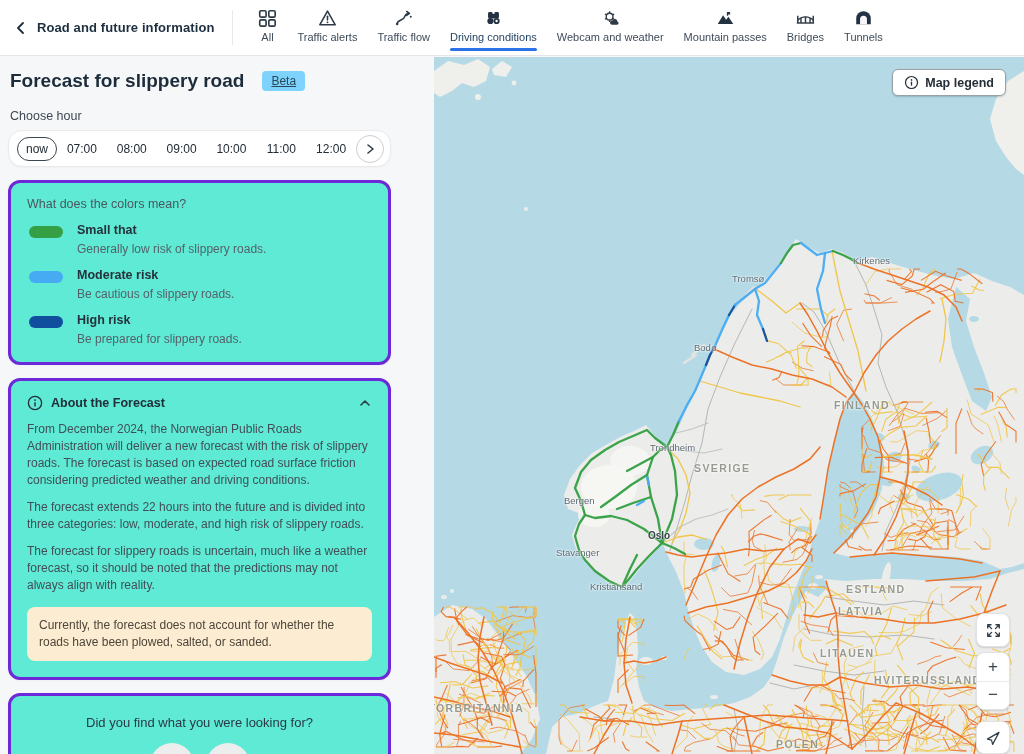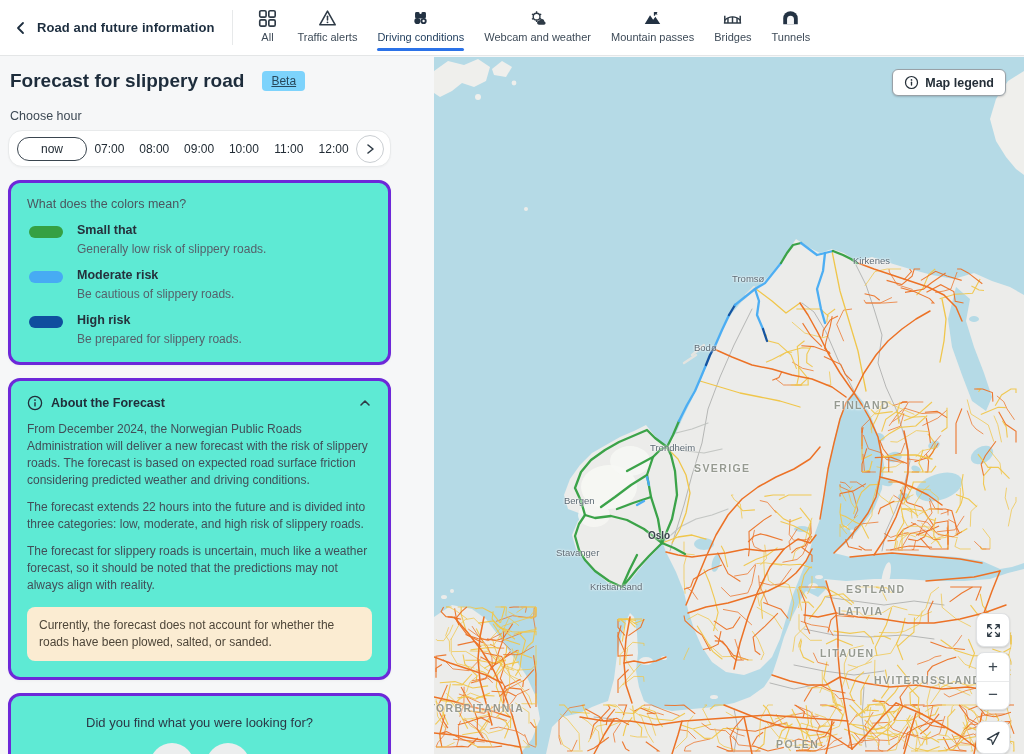--- a/index.html
+++ b/index.html
@@ -24,21 +24,21 @@
   .tab.active .lbl { color:#1e3c5c; }
 
   
   .panel { position:absolute; top:57px; left:0; width:434px; bottom:0; background:#f6f7f8; }
   .title-row { display:flex; align-items:center; gap:18px; margin:13px 0 0 10px; }
   .page-title { font-size:19px; font-weight:600; color:#1d2c3b; }
   .beta { background:#7dd3fc; color:#29485b; font-size:12px; padding:3px 9px; border-radius:4px;text-decoration:underline; }
   .choose { margin:17px 0 7px 10px; font-size:12.5px; color:#3d4954; }
   .hourbar { margin:0 43px 0 8px; background:#fff; border:1px solid #e8eaeb; border-radius:14px;
     height:37px; display:flex; align-items:center; padding:0 6px 0 8px; box-shadow:0 1px 2px rgba(0,0,0,.03); }
-  .chip-now { border:1.6px solid #3a454f; border-radius:999px; padding:4px 23px; font-size:12px;
+  .chip-now { border:1.6px solid #3a454f; border-radius:999px; padding:4px 8px; font-size:12px;
     color:#222c35; background:#fff; cursor:pointer; flex:none; }
   .chip-time { flex:1; text-align:center; font-size:12px; color:#222c35; cursor:pointer; }
   .next-btn { width:28px; height:28px; border-radius:50%; border:1px solid #caced2; background:#fff;
     display:flex; align-items:center; justify-content:center; cursor:pointer; flex:none; }
 
   .card { background:#5eead4; border:3px solid #6d28d9; border-radius:12px; margin:13px 43px 0 8px;
     box-shadow:0 1px 3px rgba(0,0,0,.04); }
   .card-pad { padding:14px 16px 16px; }
   .q { font-size:12.5px; color:#4b565f; }
   .legend-row { display:flex; margin-top:12px; }
@@ -111,20 +111,32 @@
       </div>
       <div class="tab">
         <span class="ticon">
           <svg width="21" height="20" viewBox="0 0 22 22">
               <path d="M11 3.5 L19.5 18.5 L2.5 18.5 Z" fill="none" stroke="#2e3a46" stroke-width="1.7" stroke-linejoin="round"></path>
               <line x1="11" y1="9" x2="11" y2="13.2" stroke="#2e3a46" stroke-width="1.7" stroke-linecap="round"></line>
               <circle cx="11" cy="15.8" r="1" fill="#2e3a46"></circle>
             </svg>
         </span>
         <span class="lbl">Traffic alerts</span>
+        <span class="ul"></span>
+      </div>
+      <div class="tab">
+        <span class="ticon">
+          <svg width="21" height="20" viewBox="0 0 22 22">
+              <path d="M4 17.5 C4 13.5 9 13.5 11 11.5 C13 9.5 12.5 6 16.5 6" fill="none" stroke="#2e3a46" stroke-width="1.7" stroke-linecap="round"></path>
+              <path d="M14.5 3.8 L17.5 6 L14.5 8.2" fill="none" stroke="#2e3a46" stroke-width="1.7" stroke-linecap="round" stroke-linejoin="round"></path>
+              <circle cx="4" cy="17.5" r="1.4" fill="#2e3a46"></circle>
+              <circle cx="19" cy="9.5" r="1.1" fill="#2e3a46"></circle>
+            </svg>
+        </span>
+        <span class="lbl">Traffic flow</span>
         <span class="ul"></span>
       </div>
       <div class="tab active">
         <span class="ticon">
           <svg width="21" height="20" viewBox="0 0 22 22">
               <g fill="#233243">
                 <rect x="5" y="4.5" width="5" height="7" rx="1.6"></rect>
                 <rect x="12" y="4.5" width="5" height="7" rx="1.6"></rect>
                 <rect x="9.3" y="6.5" width="3.4" height="5"></rect>
                 <circle cx="7.6" cy="14.3" r="3.4"></circle>

